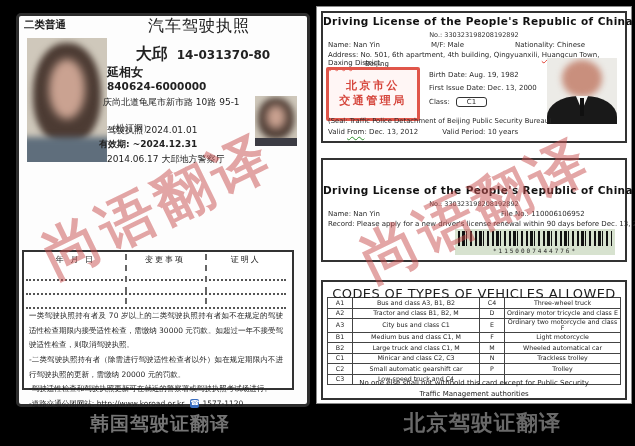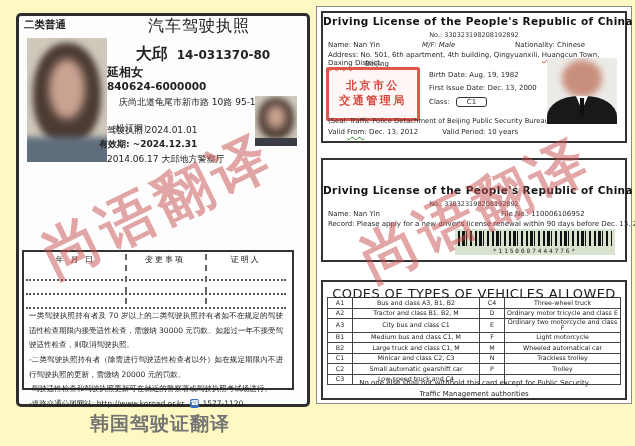--- a/index.html
+++ b/index.html
@@ -1,31 +1,31 @@
 <!DOCTYPE html>
 <html><head>
 <meta charset="utf-8">
 <style>
   html,body{margin:0;padding:0;background:#fff;}
-  .screen{position:relative;width:635px;height:446px;background:#fef9c3;overflow:hidden;
+  .screen{position:relative;width:635px;height:446px;background:#000000;overflow:hidden;
           font-family:"DejaVu Sans","Liberation Sans",sans-serif;color:#222;}
   .abs{position:absolute;}
 
   
   .kr-panel{position:absolute;left:16px;top:13px;width:288px;height:388px;
             border:3px solid #2d2d2d;border-radius:5px;background:#fdfdfd;}
   .kr-class-label{left:5px;top:2px;font-size:10.5px;font-weight:bold;color:#1a1a1a;}
   .kr-title{left:100px;top:0;width:160px;text-align:center;font-size:16px;letter-spacing:1px;color:#222;}
   .kr-licline{left:88px;top:28px;width:192px;text-align:center;white-space:nowrap;}
   .kr-region{font-size:16px;font-weight:bold;margin-right:9px;}
   .kr-num{font-size:12px;font-weight:bold;}
   .kr-name{left:88px;top:48px;font-size:12px;font-weight:bold;}
   .kr-id{left:88px;top:64px;font-size:10.5px;font-weight:bold;}
   .kr-line{font-size:9px;color:#222;}
-  .kr-addr1{left:100px;top:80px;}
+  .kr-addr1{left:84px;top:80px;}
   .kr-addr2{left:88px;top:106px;}
   .kr-issue{left:88px;top:108px;}
   .kr-valid{left:80px;top:122px;font-weight:bold;}
   .kr-issuer{left:88px;top:137px;}
 
   .photo{overflow:hidden;position:absolute;background:#cfc8bb;}
   .kr-photo{left:8px;top:22px;width:80px;height:124px;}
   .kr-photo2{left:236px;top:80px;width:42px;height:50px;}
   .p-hair{position:absolute;left:8%;top:4%;width:84%;height:82%;background:#4c3b33;
           border-radius:48% 48% 46% 46%;filter:blur(3px);}
@@ -55,21 +55,21 @@
   .bj-card{position:absolute;left:4px;width:302px;border:2px solid #333;background:#fff;}
   .bj-card1{top:4px;height:128px;}
   .bj-card2{top:151px;height:100px;}
   .bj-card3{top:273px;height:116px;}
   .c-title{position:absolute;width:100%;text-align:center;font-size:10.5px;font-weight:bold;color:#111;
            letter-spacing:.4px;white-space:nowrap;}
   .c1-title{top:2px;} .c2-title{top:24px;}
   .c-no{position:absolute;width:100%;text-align:center;font-size:6.5px;color:#333;}
   .c1-no{top:18px;} .c2-no{top:40px;}
   .f7{font-size:7px;color:#2a2a2a;white-space:nowrap;}
-  .c1-name{left:5px;top:28px;} .c1-sex{left:99px;top:28px;font-style:italic;} .c1-nat{left:192px;top:28px;}
+  .c1-name{left:5px;top:28px;} .c1-sex{left:108px;top:28px;} .c1-nat{left:192px;top:28px;}
   .c1-addr{left:5px;top:38px;width:294px;white-space:normal;}
   .c1-addr2{left:42px;top:47px;}
   .wavy-red{text-decoration:underline wavy #e23b2e;text-decoration-thickness:1px;text-underline-offset:2px;}
   .wavy-green{text-decoration:underline wavy #2a8f2a;text-decoration-thickness:1px;text-underline-offset:2px;}
   .c1-seal{position:absolute;left:3px;top:54px;width:88px;height:48px;border:3px solid #e0564a;border-radius:2px;
            background:rgba(255,230,226,.35);display:flex;flex-direction:column;justify-content:center;
            text-align:center;color:#d6463c;font-weight:bold;font-size:11px;line-height:1.35;letter-spacing:2.5px;}
   .c1-birth{left:106px;top:58px;} .c1-first{left:106px;top:71px;} .c1-class{left:106px;top:84px;}
   .class-box{display:inline-block;border:1px solid #333;border-radius:3px;padding:0 10px;margin-left:6px;font-size:7px;}
   .c1-photo{left:224px;top:45px;width:70px;height:66px;background:#ecebe7;}
@@ -261,17 +261,18 @@
               <td></td>
               <td></td>
             </tr>
           </tbody>
       </table>
       <div class="c3-footer">No one else shall not withhold this card except for Public Security Traffic Management authorities</div>
     </div>
   </div>
 
   <div class="caption caption-kr">韩国驾驶证翻译</div>
+  <div class="caption caption-bj">北京驾驶证翻译</div>
 
   <div class="watermark wm-left">尚语翻译</div>
   <div class="watermark wm-right">尚语翻译</div>
 
 </div>
 
 </body></html>

